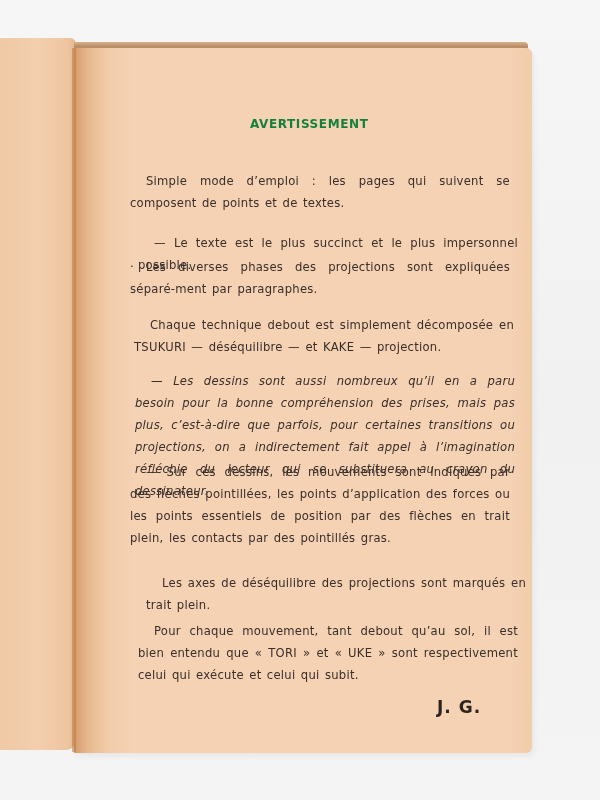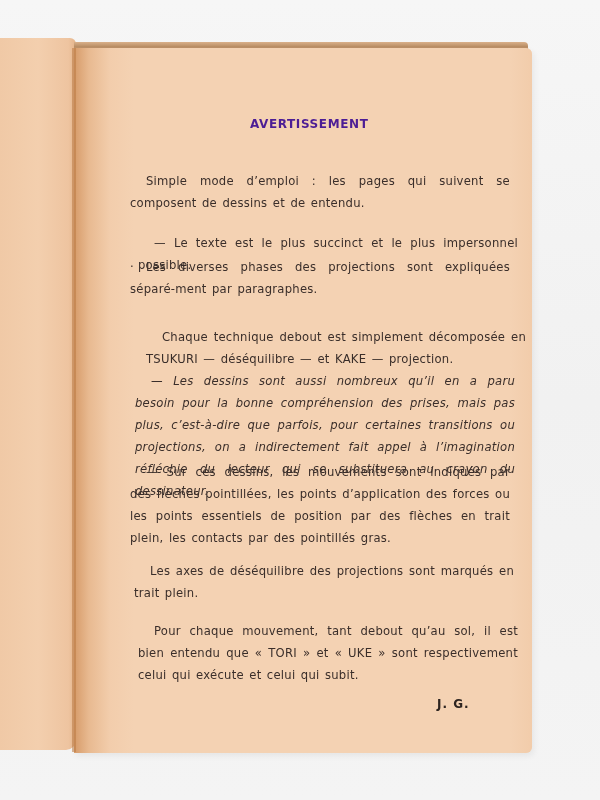--- a/index.html
+++ b/index.html
@@ -86,59 +86,59 @@
       line-height: 22px;
       word-spacing: 1.5px;
     }
     .title {
       position: absolute;
       left: 250px;
       top: 117px;
       font-size: 12px;
       font-weight: bold;
       letter-spacing: 0.6px;
-      color: #4c1d95;
+      color: #15803d;
     }
     .para {
       position: absolute;
       left: 0;
       width: 380px;
       text-align: justify;
       text-align-last: left;
     }
     .para .indent {
       display: inline-block;
       width: 16px;
     }
     .signature {
       position: absolute;
       left: 437px;
       top: 697px;
-      font-size: 12px;
+      font-size: 17px;
       font-weight: bold;
       letter-spacing: 1px;
       color: #2d2420;
     }
   </style>
 </head>
 <body>
 
 <div class="backdrop"></div>
 
 <div class="left-page"></div>
 <div class="page-stack-top"></div>
 <div class="right-page"></div>
 <div class="gutter"></div>
 
 <div class="title">AVERTISSEMENT</div>
 
 <div class="content">
-  <p class="para" style="top:170px; margin:0;"><span class="indent"></span><span>Simple mode d’emploi : les pages qui suivent se composent de dessins et de entendu.</span></p>
+  <p class="para" style="top:170px; margin:0;"><span class="indent"></span><span>Simple mode d’emploi : les pages qui suivent se composent de points et de textes.</span></p>
   <p class="para" style="top:224px; margin:8px;"><span class="indent"></span><span>— Le texte est le plus succinct et le plus impersonnel possible.</span></p>
   <p class="para" style="top:256px; margin:0;"><span>· Les diverses phases des projections sont expliquées séparé-ment par paragraphes.</span></p>
-  <p class="para" style="top:310px; margin:16px;"><span class="indent"></span><span>Chaque technique debout est simplement décomposée en TSUKURI — déséquilibre — et KAKE — projection.</span></p>
+  <p class="para" style="top:310px; margin:4px;"><span class="indent"></span><span>Chaque technique debout est simplement décomposée en TSUKURI — déséquilibre — et KAKE — projection.</span></p>
   <p class="para" style="top:365px; margin:5px;font-style:italic;"><span class="indent"></span><span>— Les dessins sont aussi nombreux qu’il en a paru besoin pour la bonne compréhension des prises, mais pas plus, c’est-à-dire que parfois, pour certaines transitions ou projections, on a indirectement fait appel à l’imagination réfléchie du lecteur qui se substituera au crayon du dessinateur.</span></p>
   <p class="para" style="top:461px; margin:0;"><span class="indent"></span><span>— Sur ces dessins, les mouvements sont indiqués par des flèches pointillées, les points d’application des forces ou les points essentiels de position par des flèches en trait plein, les contacts par des pointillés gras.</span></p>
-  <p class="para" style="top:556px; margin:4px;"><span class="indent"></span><span>Les axes de déséquilibre des projections sont marqués en trait plein.</span></p>
+  <p class="para" style="top:556px; margin:16px;"><span class="indent"></span><span>Les axes de déséquilibre des projections sont marqués en trait plein.</span></p>
   <p class="para" style="top:612px; margin:8px;"><span class="indent"></span><span>Pour chaque mouvement, tant debout qu’au sol, il est bien entendu que « TORI » et « UKE » sont respectivement celui qui exécute et celui qui subit.</span></p>
 </div>
 
 <div class="signature">J. G.</div>
 
 </body></html>

